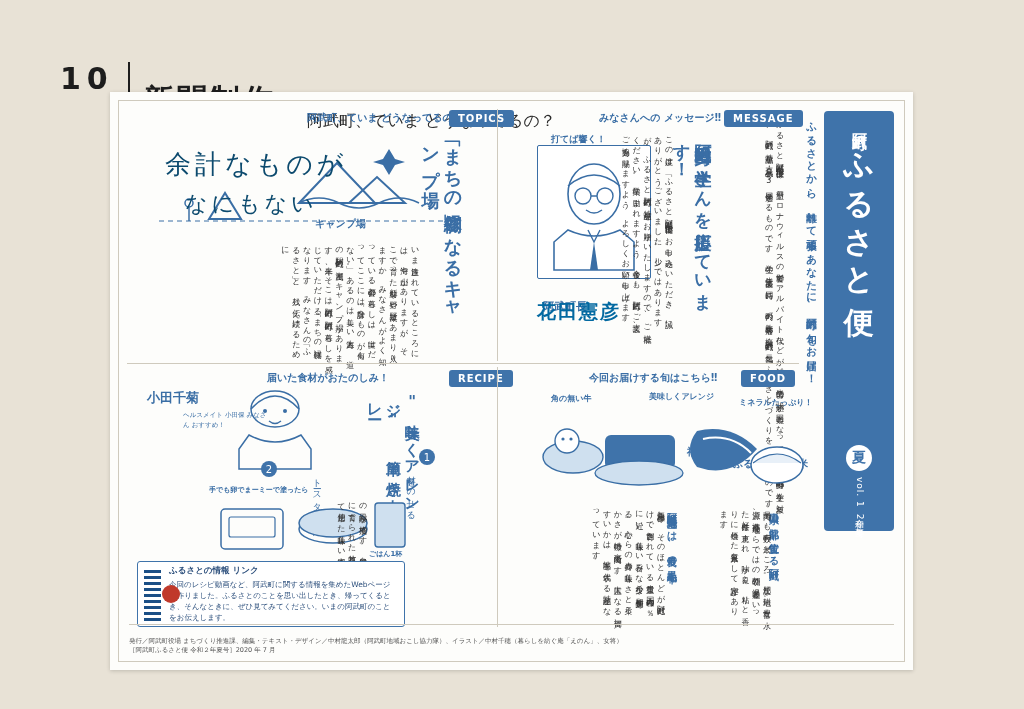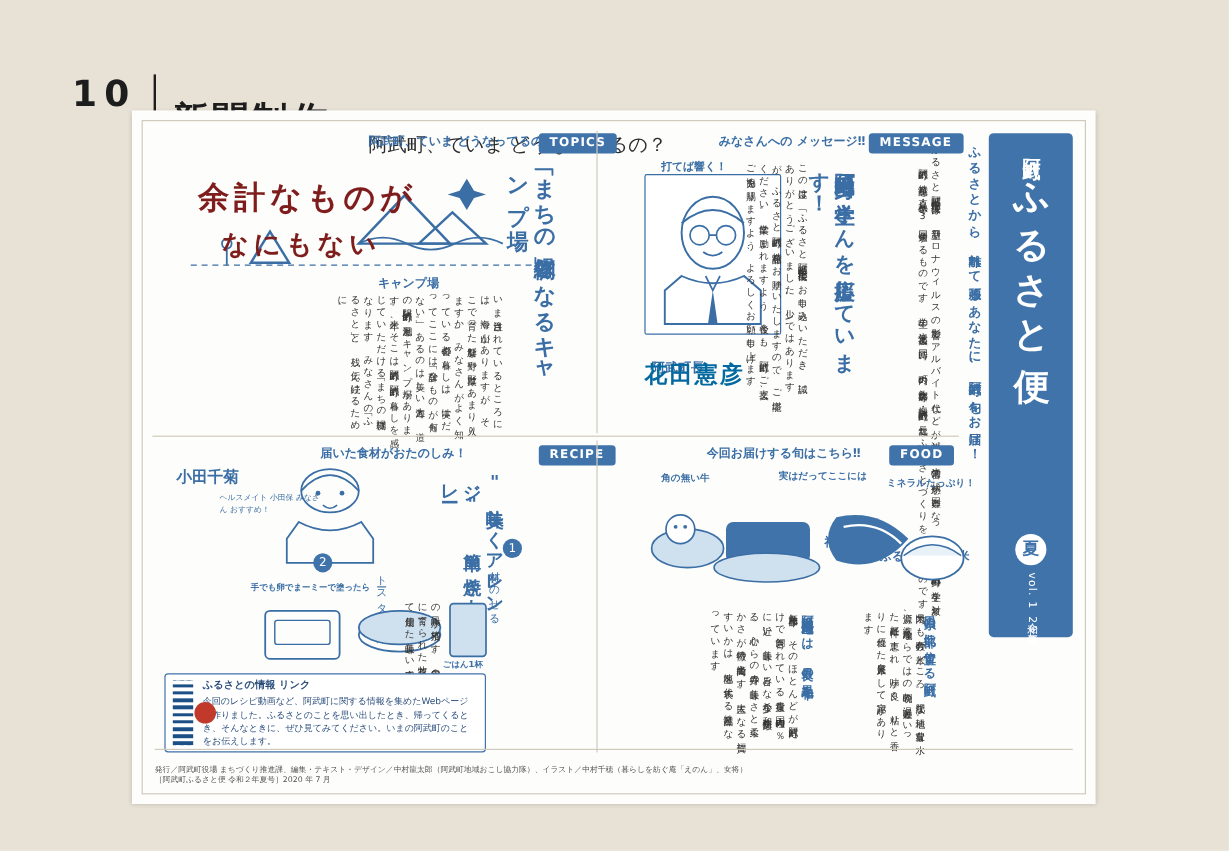--- a/index.html
+++ b/index.html
@@ -81,21 +81,21 @@
   .body-v{font-size:8px;color:#333;line-height:1.35;}
 
   
   .hline{position:absolute;background:#cfcabd;height:1px;}
   .vline{position:absolute;background:#cfcabd;width:1px;}
 
   
   .illu{position:absolute;}
 
   .brush{
-    color:#7f1d1d;font-weight:bold;
+    color:#0c4a6e;font-weight:normal;
   }
 
   
   .portrait{
     position:absolute;width:112px;height:132px;border:1px solid #3a6ea5;
     background:#fff;border-radius:2px;overflow:hidden;
   }
 
   
   .qrbox{
@@ -158,21 +158,21 @@
         <path d="M150 74 q20 -10 40 0 q20 10 40 0 q20 -10 40 0" fill="none" stroke="#3a6ea5" stroke-width="1.5"></path>
         <path d="M240 20 l6 10 10 3 -10 3 -6 10 -6 -10 -10 -3 10 -3z" fill="#3a6ea5"></path>
         <path d="M60 90 l16 -26 16 26z" fill="none" stroke="#3a6ea5" stroke-width="2"></path>
         <circle cx="40" cy="74" r="4" fill="none" stroke="#3a6ea5" stroke-width="1.5"></circle>
         <path d="M40 78 l0 14" stroke="#3a6ea5" stroke-width="1.5" fill="none"></path>
         <path d="M10 92 h290" stroke="#3a6ea5" stroke-width="1" fill="none" stroke-dasharray="5 4"></path>
       </svg>
 
       <div class="blk brush" style="left:46px;top:46px;font-size:26px;letter-spacing:4px;">余計なものが</div>
       <div class="blk brush" style="left:66px;top:88px;font-size:22px;letter-spacing:4px;">なにもない</div>
-      <div class="blk handnote" style="left:196px;top:128px;">キャンプ場</div>
+      <div class="blk handnote" style="left:196px;top:116px;">キャンプ場</div>
 
       <div class="blk v vtitle" style="left:300px;top:34px;height:190px;font-size:18px;">「まちの縁側」となるキャンプ場</div>
       <div class="blk v body-v" style="left:150px;top:140px;height:120px;width:150px;">いま注目されているところには、海や山がありますが、そこで育った新鮮な野や野菜はあまり入りますか。みなさんがよく知っている都会の暮らしは、実はだってここには「余計なものが何もない」。あるのは美しい大海と、道の駅阿武町の潮風とキャンプ場があります。来年、そこは阿武町の阿武町の暮らしを感じていただける「まちの縁側」になります。みなさんの「ふるさと」と、残し伝え続けるために。</div>
 
       <div class="vline" style="left:378px;top:8px;height:252px;"></div>
 
       <div class="blk handnote" style="left:480px;top:10px;">みなさんへの メッセージ‼</div>
       <div class="blk" style="left:605px;top:6px;">
         <span class="chip">MESSAGE</span>
       </div>
@@ -239,21 +239,21 @@
       <div class="blk v body-v" style="left:176px;top:396px;height:120px;width:72px;">の風味が格別です。自然の四季に合わせて大切に育てられた牧草をいっぱい食べて使用した美味しい安全で安心な牛肉</div>
 
       <div class="vline" style="left:378px;top:266px;height:260px;"></div>
 
       <div class="blk handnote" style="left:470px;top:270px;">今回お届けする旬はこちら‼</div>
       <div class="blk" style="left:622px;top:266px;">
         <span class="chip">FOOD</span>
       </div>
 
       <div class="blk handnote" style="left:432px;top:292px;font-size:8px;">角の無い牛</div>
-      <div class="blk handnote" style="left:530px;top:290px;font-size:8px;">実はだってここには</div>
+      <div class="blk handnote" style="left:530px;top:290px;font-size:8px;">美味しくアレンジ</div>
       <div class="blk handnote" style="left:620px;top:296px;font-size:8px;">ミネラルたっぷり！</div>
       <div class="blk handnote" style="left:568px;top:344px;font-size:10px;">福賀 スイカ</div>
       <div class="blk handnote" style="left:614px;top:356px;font-size:10px;">ふるさとの お米</div>
 
       <svg class="illu" style="left:408px;top:300px;" width="280" height="110">
         <ellipse cx="46" cy="56" rx="30" ry="16" fill="#cfe0ef" stroke="#3a6ea5" stroke-width="1.4"></ellipse>
         <circle cx="40" cy="40" r="12" fill="#fff" stroke="#3a6ea5" stroke-width="1.4"></circle>
         <circle cx="36" cy="38" r="1.6" fill="#3a6ea5"></circle>
         <circle cx="44" cy="38" r="1.6" fill="#3a6ea5"></circle>
         <rect x="78" y="34" width="70" height="34" rx="6" fill="#3f73aa"></rect>

